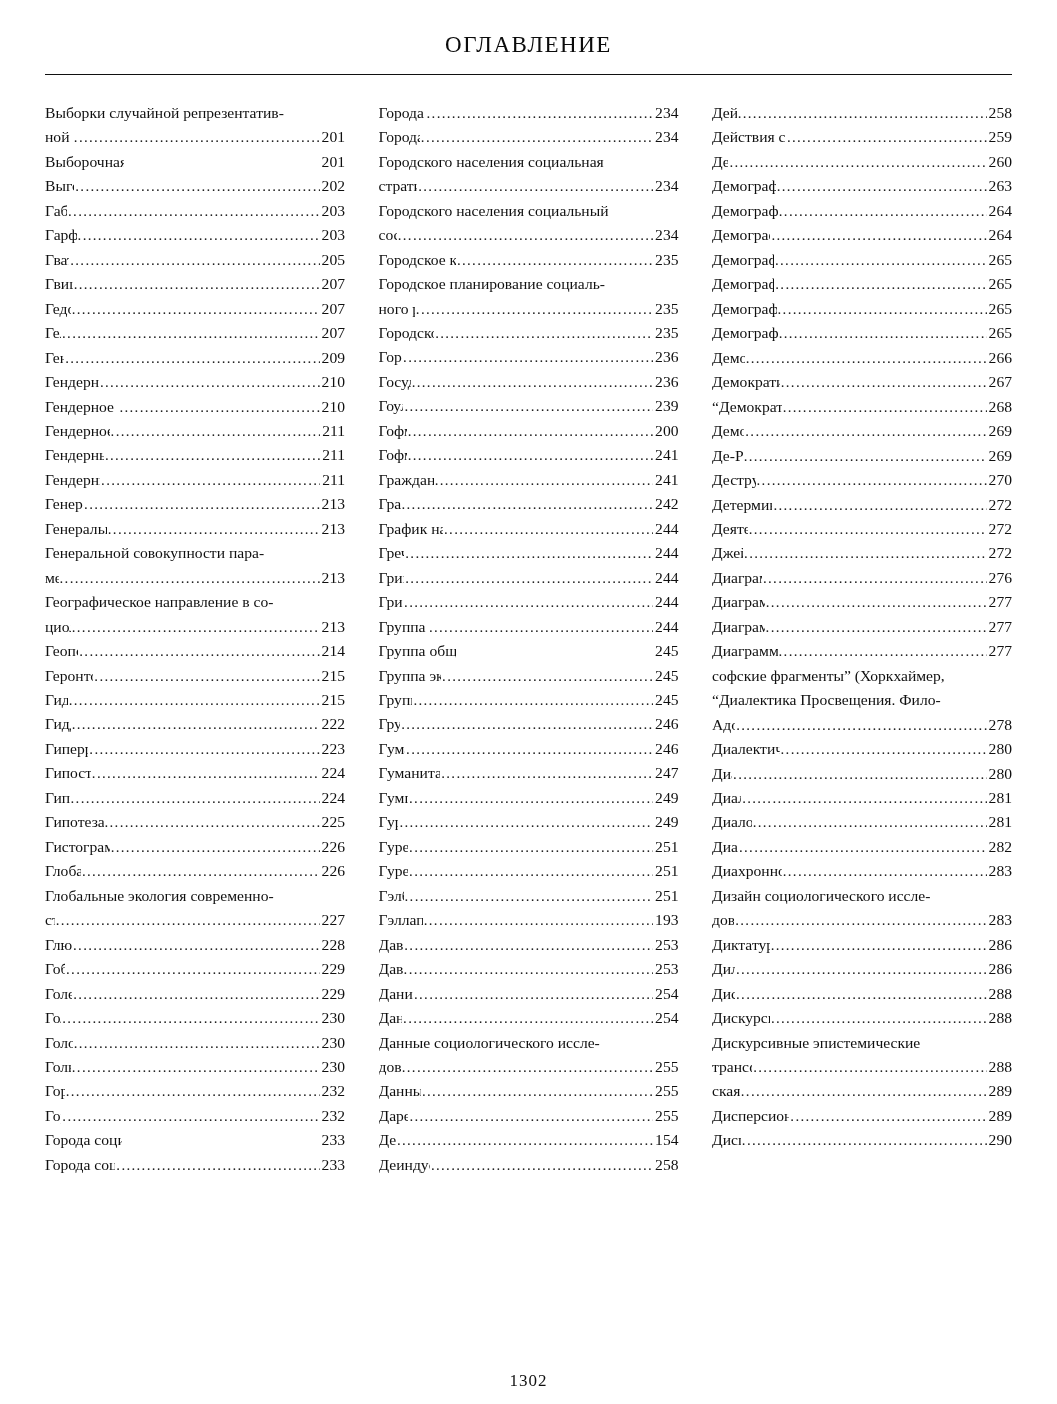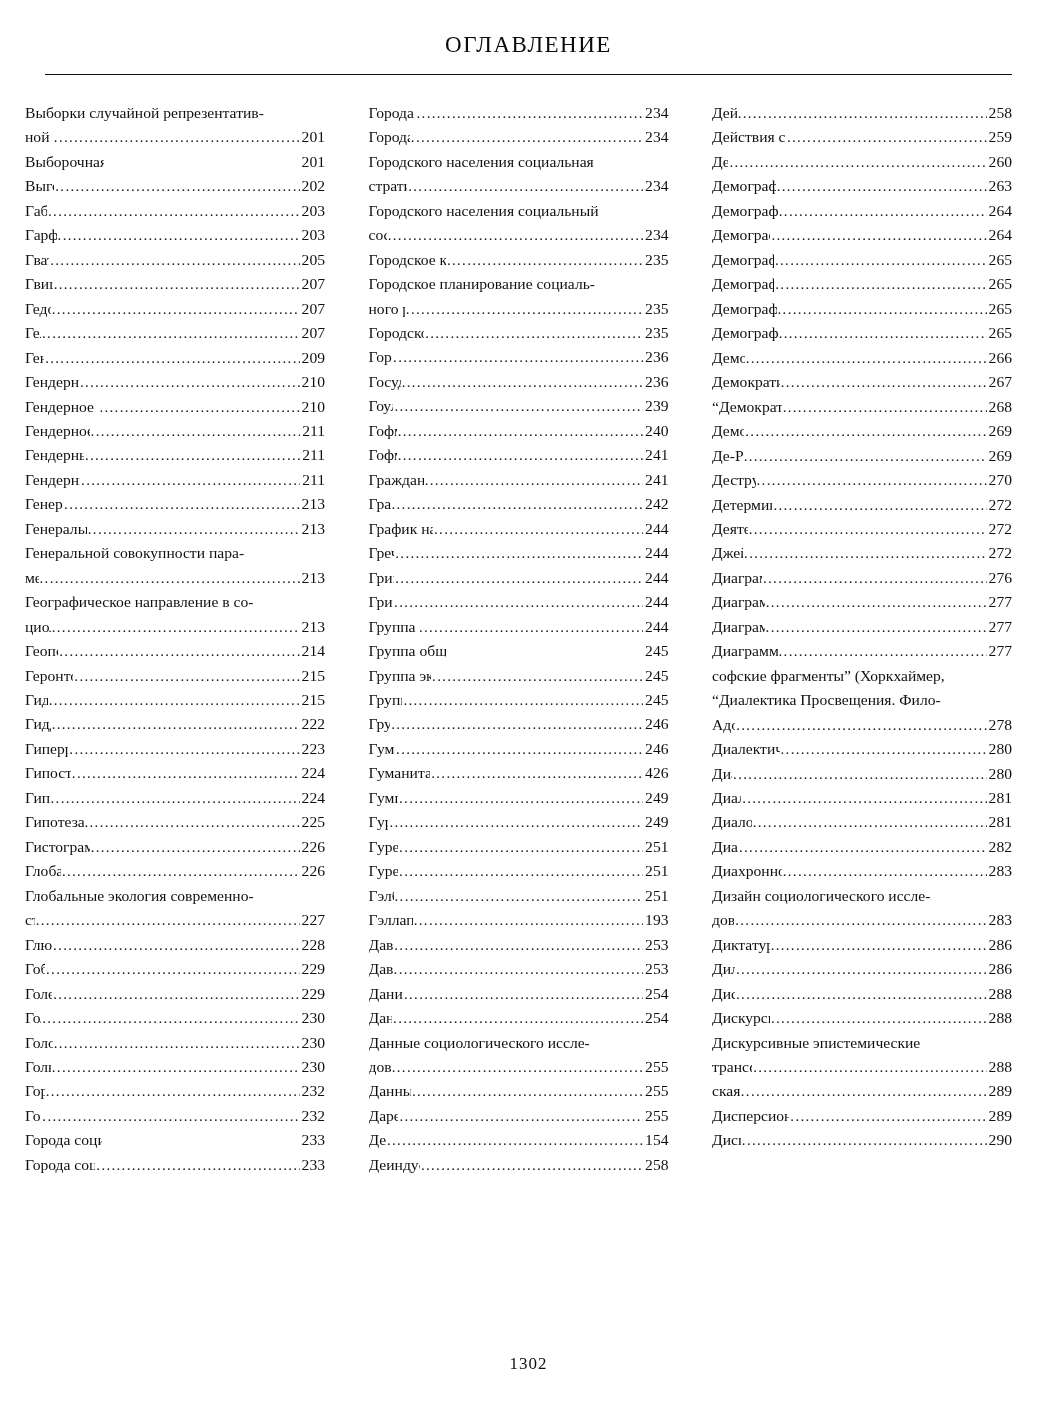--- a/index.html
+++ b/index.html
@@ -31,21 +31,21 @@
     color: #0b0b0b;
   }
   .header-rule {
     margin: 16px 45px 0 45px;
     border-top: 1.5px solid #111;
   }
   .columns {
     display: flex;
     flex-direction: row;
     justify-content: space-between;
-    padding: 26px 45px 0 25px;
+    padding: 26px 45px 0 45px;
     box-sizing: border-box;
     gap: 22px;
   }
   .col {
     width: 300px;
     font-size: 15.6px;
     line-height: 1.565;
   }
   .entry {
     display: block;
@@ -84,21 +84,21 @@
     visibility: hidden;
   }
   .multiline {
     display: block;
   }
   .multiline .line1 {
     display: block;
   }
   .folio {
     position: absolute;
-    bottom: 30px;
+    bottom: 13px;
     left: 0;
     right: 0;
     text-align: center;
     font-size: 17px;
     letter-spacing: 1px;
   }
 </style>
 </head>
 <body>
 
@@ -463,21 +463,21 @@
           <div class="leader">
             <span class="label">Гоулднер</span>
             <span class="fill">........................................................................................................................</span>
             <span class="num">239</span>
           </div>
         </div>
         <div class="entry multiline">
           <div class="leader">
             <span class="label">Гофман А.</span>
             <span class="fill">........................................................................................................................</span>
-            <span class="num">240</span>
+            <span class="num">200</span>
           </div>
         </div>
         <div class="entry multiline">
           <div class="leader">
             <span class="label">Гофман И.</span>
             <span class="fill">........................................................................................................................</span>
             <span class="num">241</span>
           </div>
         </div>
         <div class="entry multiline">
@@ -561,21 +561,21 @@
           <div class="leader">
             <span class="label">Гуманизм</span>
             <span class="fill">........................................................................................................................</span>
             <span class="num">246</span>
           </div>
         </div>
         <div class="entry multiline">
           <div class="leader">
             <span class="label">Гуманитарные технологии</span>
             <span class="fill">........................................................................................................................</span>
-            <span class="num">426</span>
+            <span class="num">247</span>
           </div>
         </div>
         <div class="entry multiline">
           <div class="leader">
             <span class="label">Гумплович</span>
             <span class="fill">........................................................................................................................</span>
             <span class="num">249</span>
           </div>
         </div>
         <div class="entry multiline">

